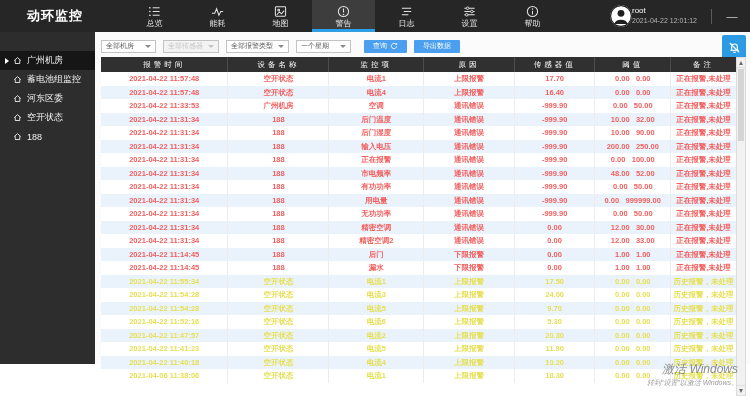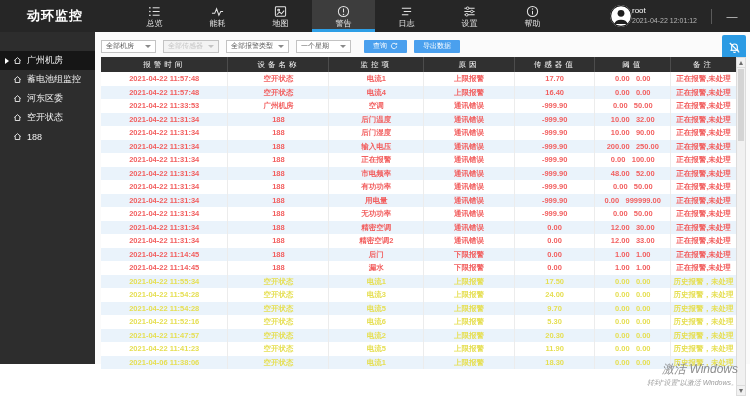--- a/index.html
+++ b/index.html
@@ -487,20 +487,29 @@
               <tr class="row-history">
                 <td>2021-04-22 11:41:23</td>
                 <td>空开状态</td>
                 <td>电流5</td>
                 <td>上限报警</td>
                 <td>11.90</td>
                 <td>0.00   0.00</td>
                 <td>历史报警，未处理</td>
               </tr>
               <tr class="row-history">
+                <td>2021-04-22 11:40:18</td>
+                <td>空开状态</td>
+                <td>电流4</td>
+                <td>上限报警</td>
+                <td>10.20</td>
+                <td>0.00   0.00</td>
+                <td>历史报警，未处理</td>
+              </tr>
+              <tr class="row-history">
                 <td>2021-04-06 11:38:06</td>
                 <td>空开状态</td>
                 <td>电流1</td>
                 <td>上限报警</td>
                 <td>18.30</td>
                 <td>0.00   0.00</td>
                 <td>历史报警，未处理</td>
               </tr>
             </tbody>
         </table>

